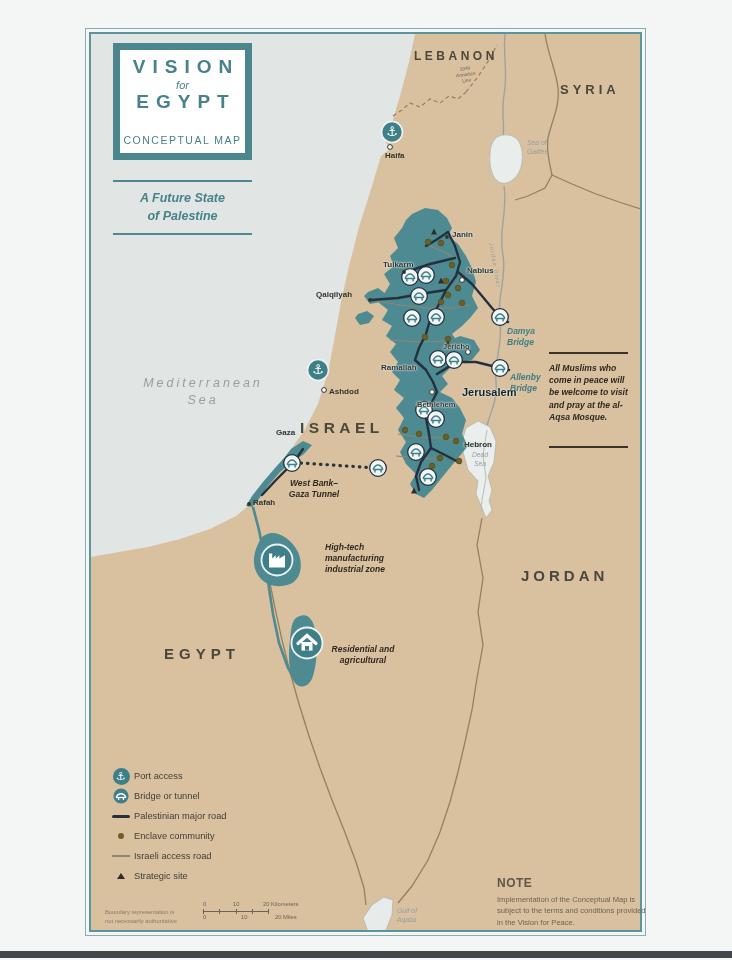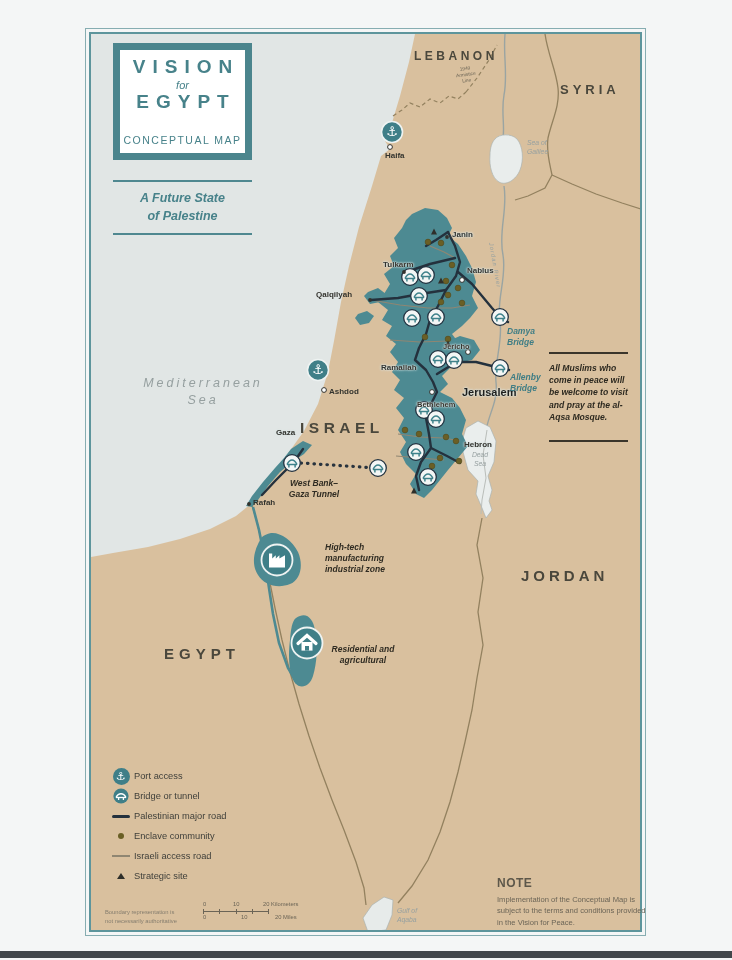--- a/index.html
+++ b/index.html
@@ -20,21 +20,21 @@
   .title-for{color:#47828a;font-style:italic;font-size:11px;}
   .title-sub{color:#47828a;font-weight:400;font-size:10.5px;letter-spacing:1.5px;margin-top:21px;}
   .subtitle-box{left:113px;top:180px;width:139px;border-top:2px solid #4f8890;border-bottom:2px solid #4f8890;padding:7px 0 8px 0;text-align:center;color:#47828a;font-weight:700;font-style:italic;font-size:12.5px;line-height:1.45;}
   
   .country{color:#4a473c;font-weight:600;}
   .water-label{color:#96a0a0;font-style:italic;text-align:center;line-height:1.35;}
   .city{color:#33332e;font-weight:600;font-size:8px;white-space:nowrap;}
   .halo{text-shadow:0 0 2px #d9e4e3,0 0 3px #d9e4e3,0 0 1px #d9e4e3;}
   .bridge-label{color:#3f7d85;font-weight:700;font-style:italic;font-size:8.5px;line-height:1.3;white-space:pre-line;}
   .zone-label{color:#2f2b22;font-weight:700;font-style:italic;font-size:8.5px;line-height:1.3;white-space:pre-line;}
-  .aqsa{left:549px;top:352px;width:79px;border-top:2px solid #3a352b;border-bottom:2px solid #3a352b;padding:8px 0 17px 0;color:#2e2a21;font-weight:700;font-style:italic;font-size:8.6px;line-height:1.42;}
+  .aqsa{left:549px;top:352px;width:79px;border-top:2px solid #3a352b;border-bottom:2px solid #3a352b;padding:8px 0 23px 0;color:#2e2a21;font-weight:700;font-style:italic;font-size:8.6px;line-height:1.42;}
   
   .legend{left:108px;top:766px;width:200px;}
   .legend-row{display:flex;align-items:center;height:20px;}
   .legend-swatch{width:26px;display:flex;justify-content:center;align-items:center;flex:none;}
   .legend-label{color:#3f3f3a;font-size:9.3px;}
   .sw-port{width:17px;height:17px;border-radius:50%;background:#3f7f88;color:#fff;font-size:11px;line-height:17px;text-align:center;}
   .sw-road{width:18px;height:3px;background:#24313d;border-radius:2px;}
   .sw-dot{width:6px;height:6px;border-radius:50%;background:#6a5f25;}
   .sw-access{width:18px;height:2px;background:#8f8672;}
   .sw-tri{width:0;height:0;border-left:4px solid transparent;border-right:4px solid transparent;border-bottom:6.5px solid #2f2f2a;}

